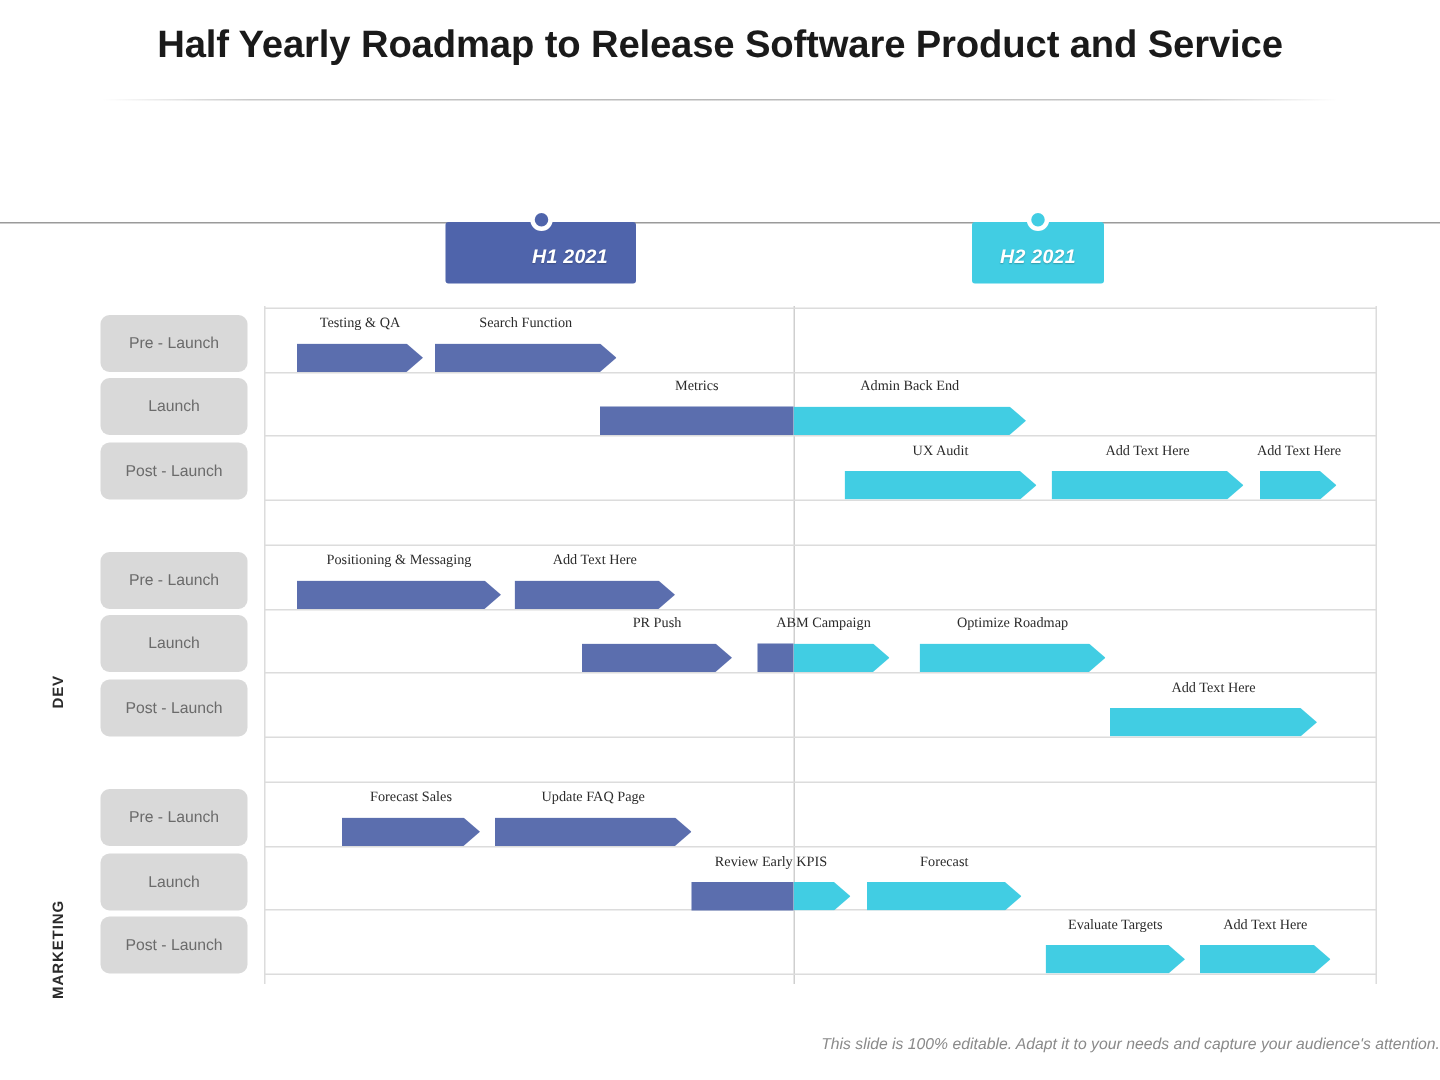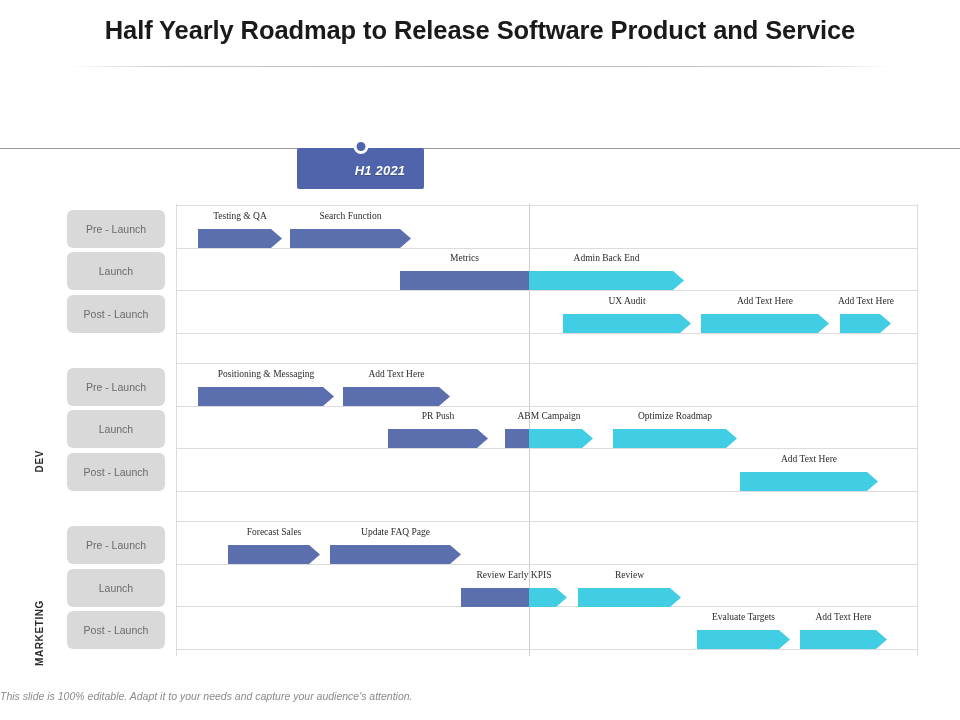--- a/index.html
+++ b/index.html
@@ -159,21 +159,21 @@
     white-space: nowrap;
     text-align: center;
     font-family: Liberation Serif, serif;
   }
 
   
   #footer-note {
     position: absolute;
     left: 0; top: 690px;
     width: 960px;
-    text-align: left;
+    text-align: right;
     font-size: 10.5px;
     font-style: italic;
     color: #8a8a8a;
   }
 </style>
 </head>
 <body>
 
 <div id="slide">
 
@@ -182,20 +182,24 @@
   </div>
   <div id="title-rule"></div>
 
   <div id="timeline-line"></div>
 
   <div class="milestone" id="milestone-h1">
     <span class="milestone-dot"></span>
     <span class="milestone-label">H1 2021</span>
   </div>
 
+  <div class="milestone" id="milestone-h2">
+    <span class="milestone-dot"></span>
+    <span class="milestone-label">H2 2021</span>
+  </div>
 
   <div id="chart">
 
     <div class="grid-v" style="left:176px; top:4px; height:452px; background:#dcdcdc;"></div>
     <div class="grid-v" style="left:529px; top:4px; height:452px;"></div>
     <div class="grid-v" style="left:917px; top:4px; height:452px; background:#dcdcdc;"></div>
 
     <div class="lane-title" style="top:250px;">DEV</div>
 
     <div class="grid-h" style="top:5px;"></div>
@@ -313,21 +317,21 @@
       <span class="bar-label" style="left:0; width:131px;">Update FAQ Page</span>
     </div>
 
     <div class="bar" style="left:461px; top:388px; width:106px;padding-left:43px;">
       <span class="seg blue" style="left:0; width:68px;"></span>
       <span class="seg arrow-cyan" style="left:68px; width:38px;"></span>
       <span class="bar-label" style="left:0; width:106px;">Review Early KPIS</span>
     </div>
     <div class="bar" style="left:578px; top:388px; width:103px;">
       <span class="seg arrow-cyan" style="left:0; width:103px;"></span>
-      <span class="bar-label" style="left:0; width:103px;">Review</span>
+      <span class="bar-label" style="left:0; width:103px;">Forecast</span>
     </div>
 
     <div class="bar" style="left:697px; top:430px; width:93px;">
       <span class="seg arrow-cyan" style="left:0; width:93px;"></span>
       <span class="bar-label" style="left:-8px; width:109px;">Evaluate Targets</span>
     </div>
     <div class="bar" style="left:800px; top:430px; width:87px;">
       <span class="seg arrow-cyan" style="left:0; width:87px;"></span>
       <span class="bar-label" style="left:-8px; width:103px;">Add Text Here</span>
     </div>

